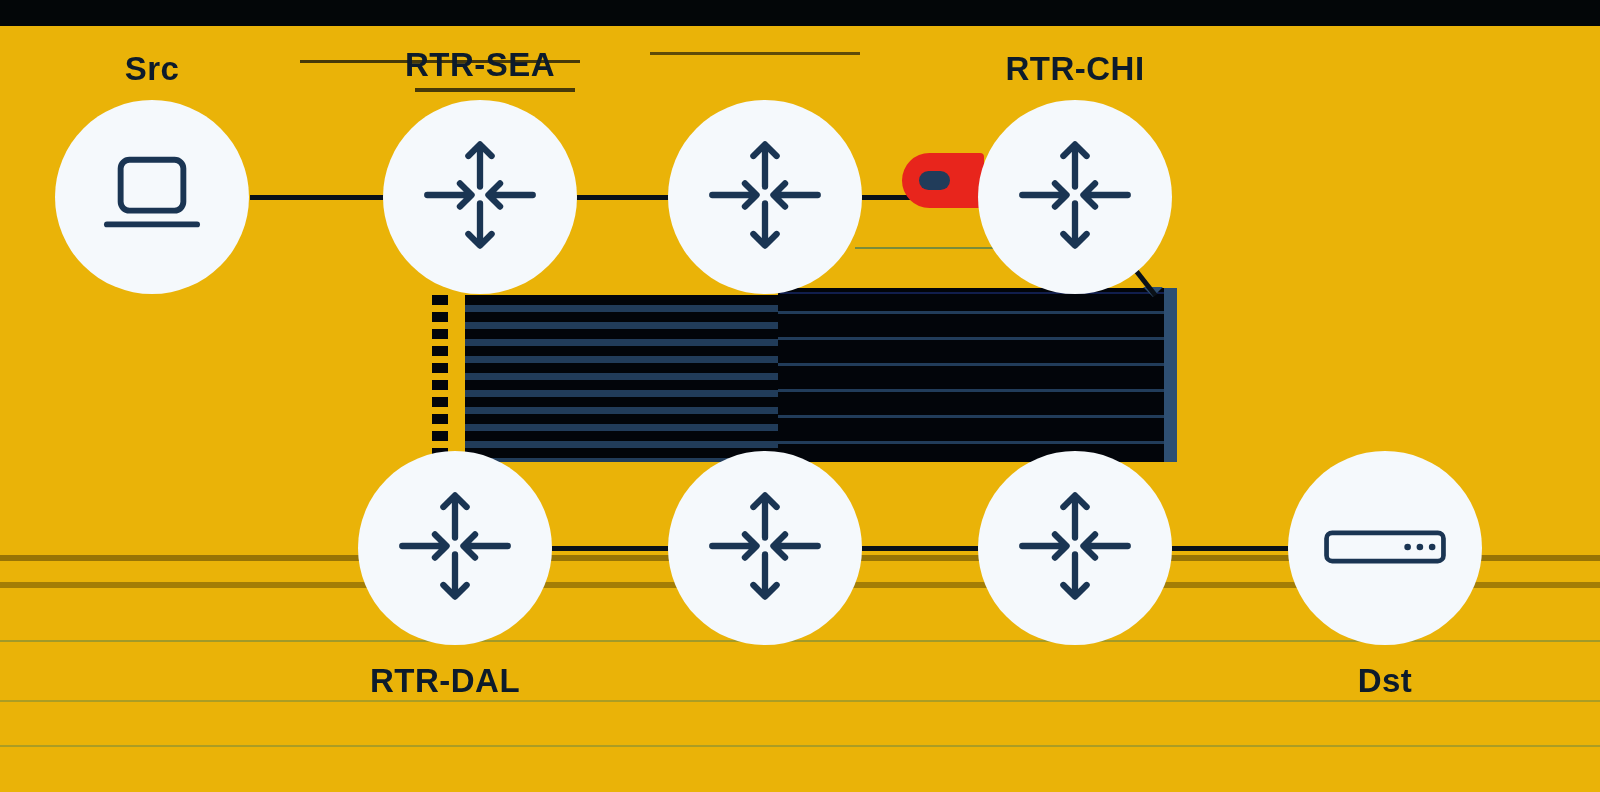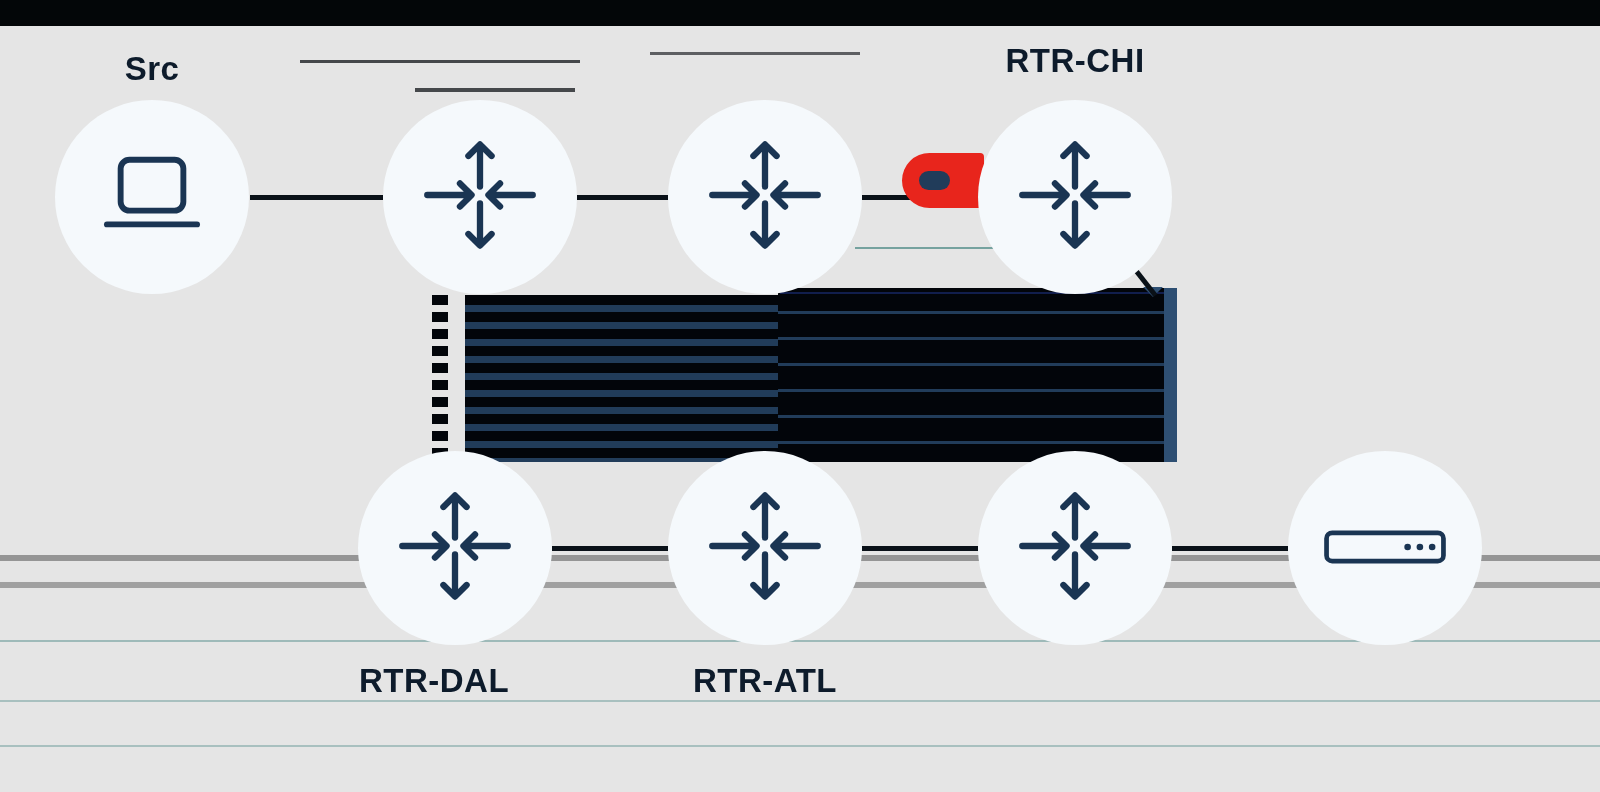--- a/index.html
+++ b/index.html
@@ -1,18 +1,18 @@
 <!DOCTYPE html>
 <html><head>
 <meta charset="utf-8">
 <style>
   html,body{margin:0;padding:0;background:#030608;}
   #canvas{
     position:relative;width:1600px;height:792px;overflow:hidden;
-    background:#e5e5e5;
+    background:#eab308;
     font-family:"Liberation Sans", sans-serif;
   }
   .band-top{position:absolute;left:0;top:0;width:1600px;height:26px;background:#030608;z-index:1;}
   .stripes-a{
     position:absolute;left:465px;top:295px;width:313px;height:167px;z-index:1;
     background:repeating-linear-gradient(to bottom,#02050a 0 10px,#213C5A 10px 17px);
   }
   .stripes-b{
     position:absolute;left:778px;top:288px;width:386px;height:174px;z-index:1;
     background:repeating-linear-gradient(to bottom,#02050a 0 23px,#213C5A 23px 26px);
@@ -162,17 +162,18 @@
       <svg width="132" height="96" viewBox="0 0 140 100" fill="none">
         <rect x="8" y="36" width="124" height="30" rx="6" stroke="#1A3553" stroke-width="5"></rect>
         <circle cx="94" cy="51" r="3.5" fill="#1A3553"></circle>
         <circle cx="107" cy="51" r="3.5" fill="#1A3553"></circle>
         <circle cx="120" cy="51" r="3.5" fill="#1A3553"></circle>
       </svg>
     </span>
   </div>
 
   <div class="lbl" style="left:42px;top:50px">Src</div>
-  <div class="lbl" style="left:965px;top:42px">RTR-CHI</div>
-  <div class="lbl" style="left:324px;top:662px">RTR-DAL</div>
-  <div class="lbl" style="left:655px;top:662px">RTR-ATL</div>
+  <div class="lbl" style="left:370px;top:46px">RTR-SEA</div>
+  <div class="lbl" style="left:965px;top:50px">RTR-CHI</div>
+  <div class="lbl" style="left:335px;top:662px">RTR-DAL</div>
+  <div class="lbl" style="left:1275px;top:662px">Dst</div>
 
 </div>
 
 </body></html>

